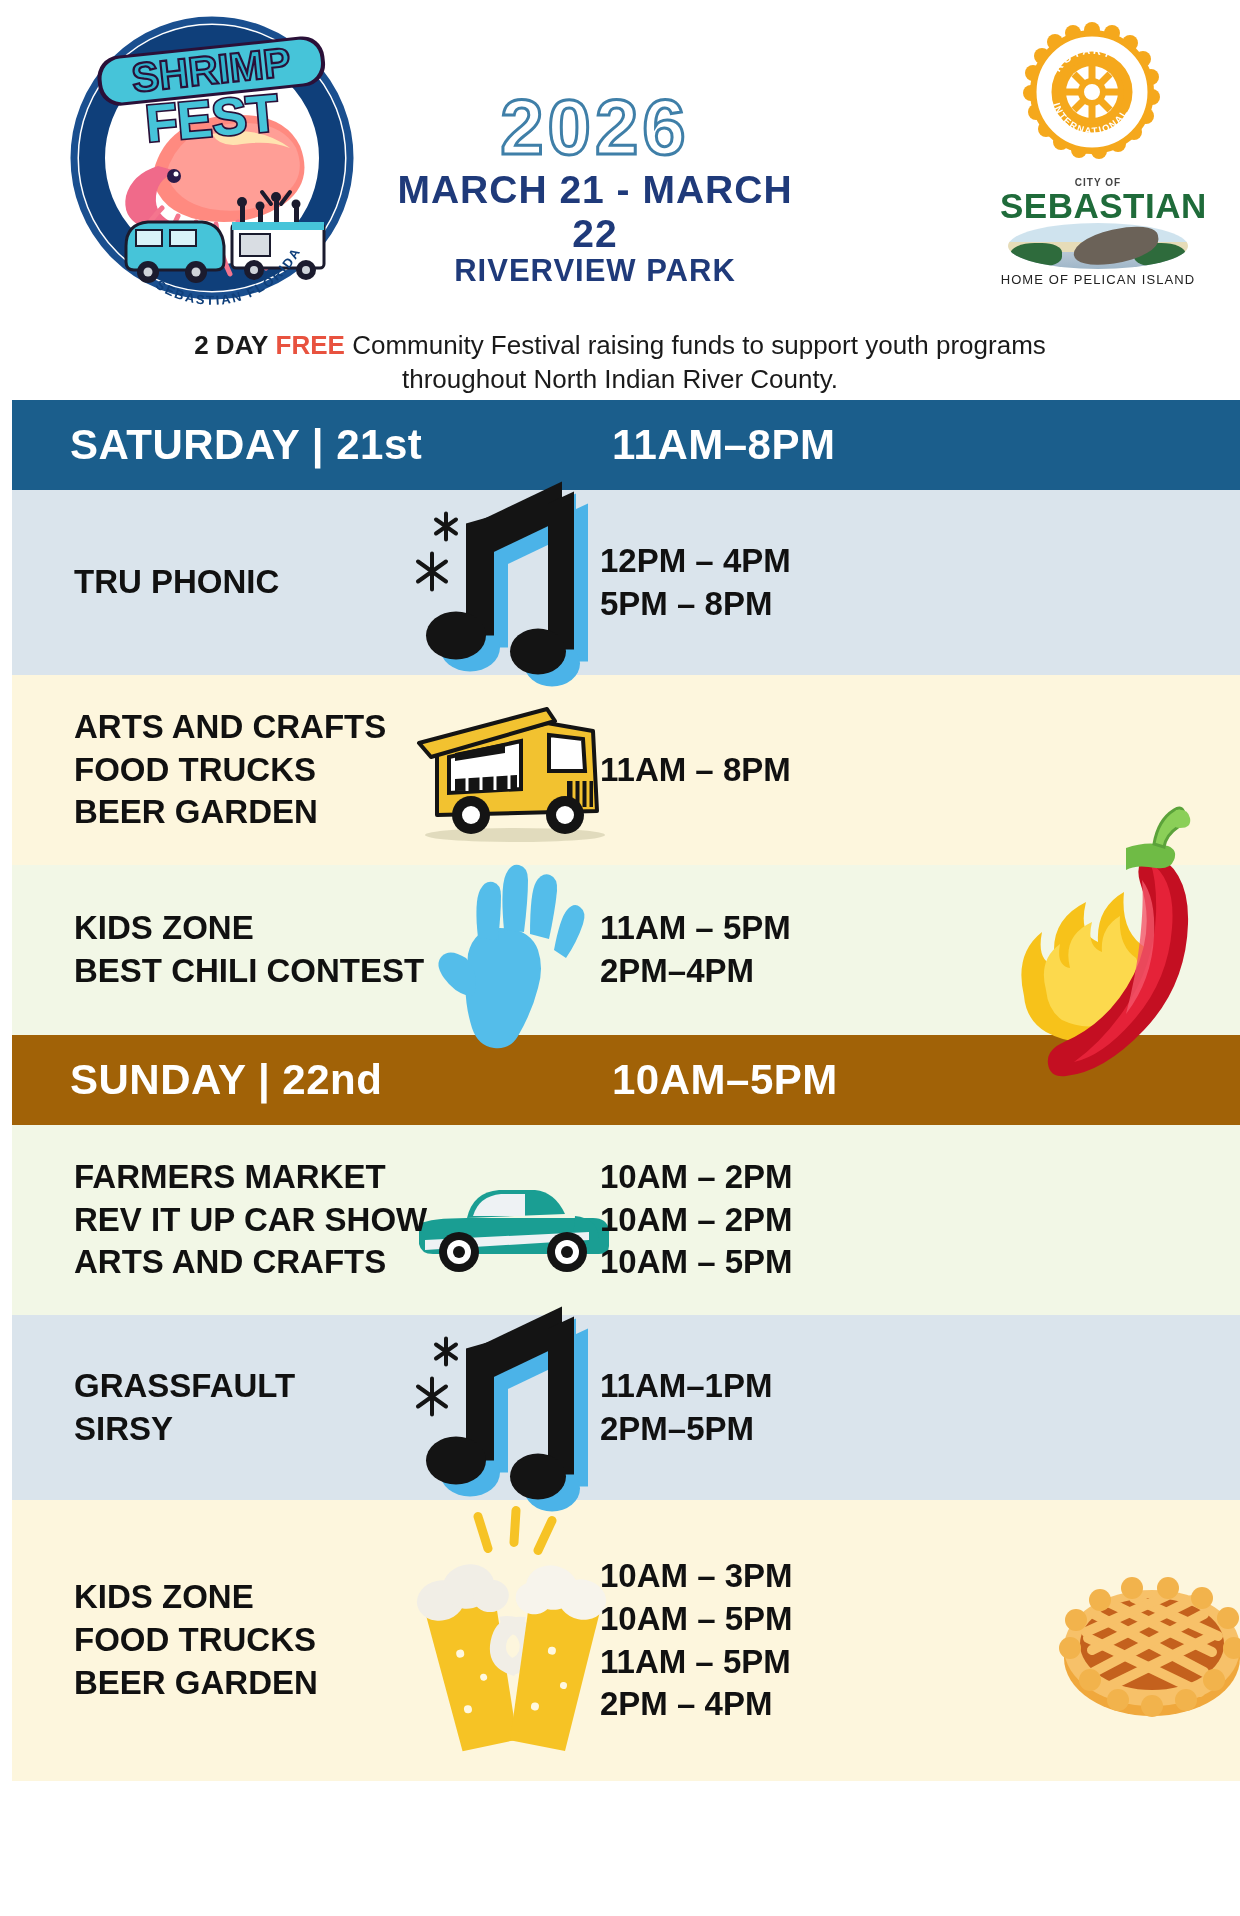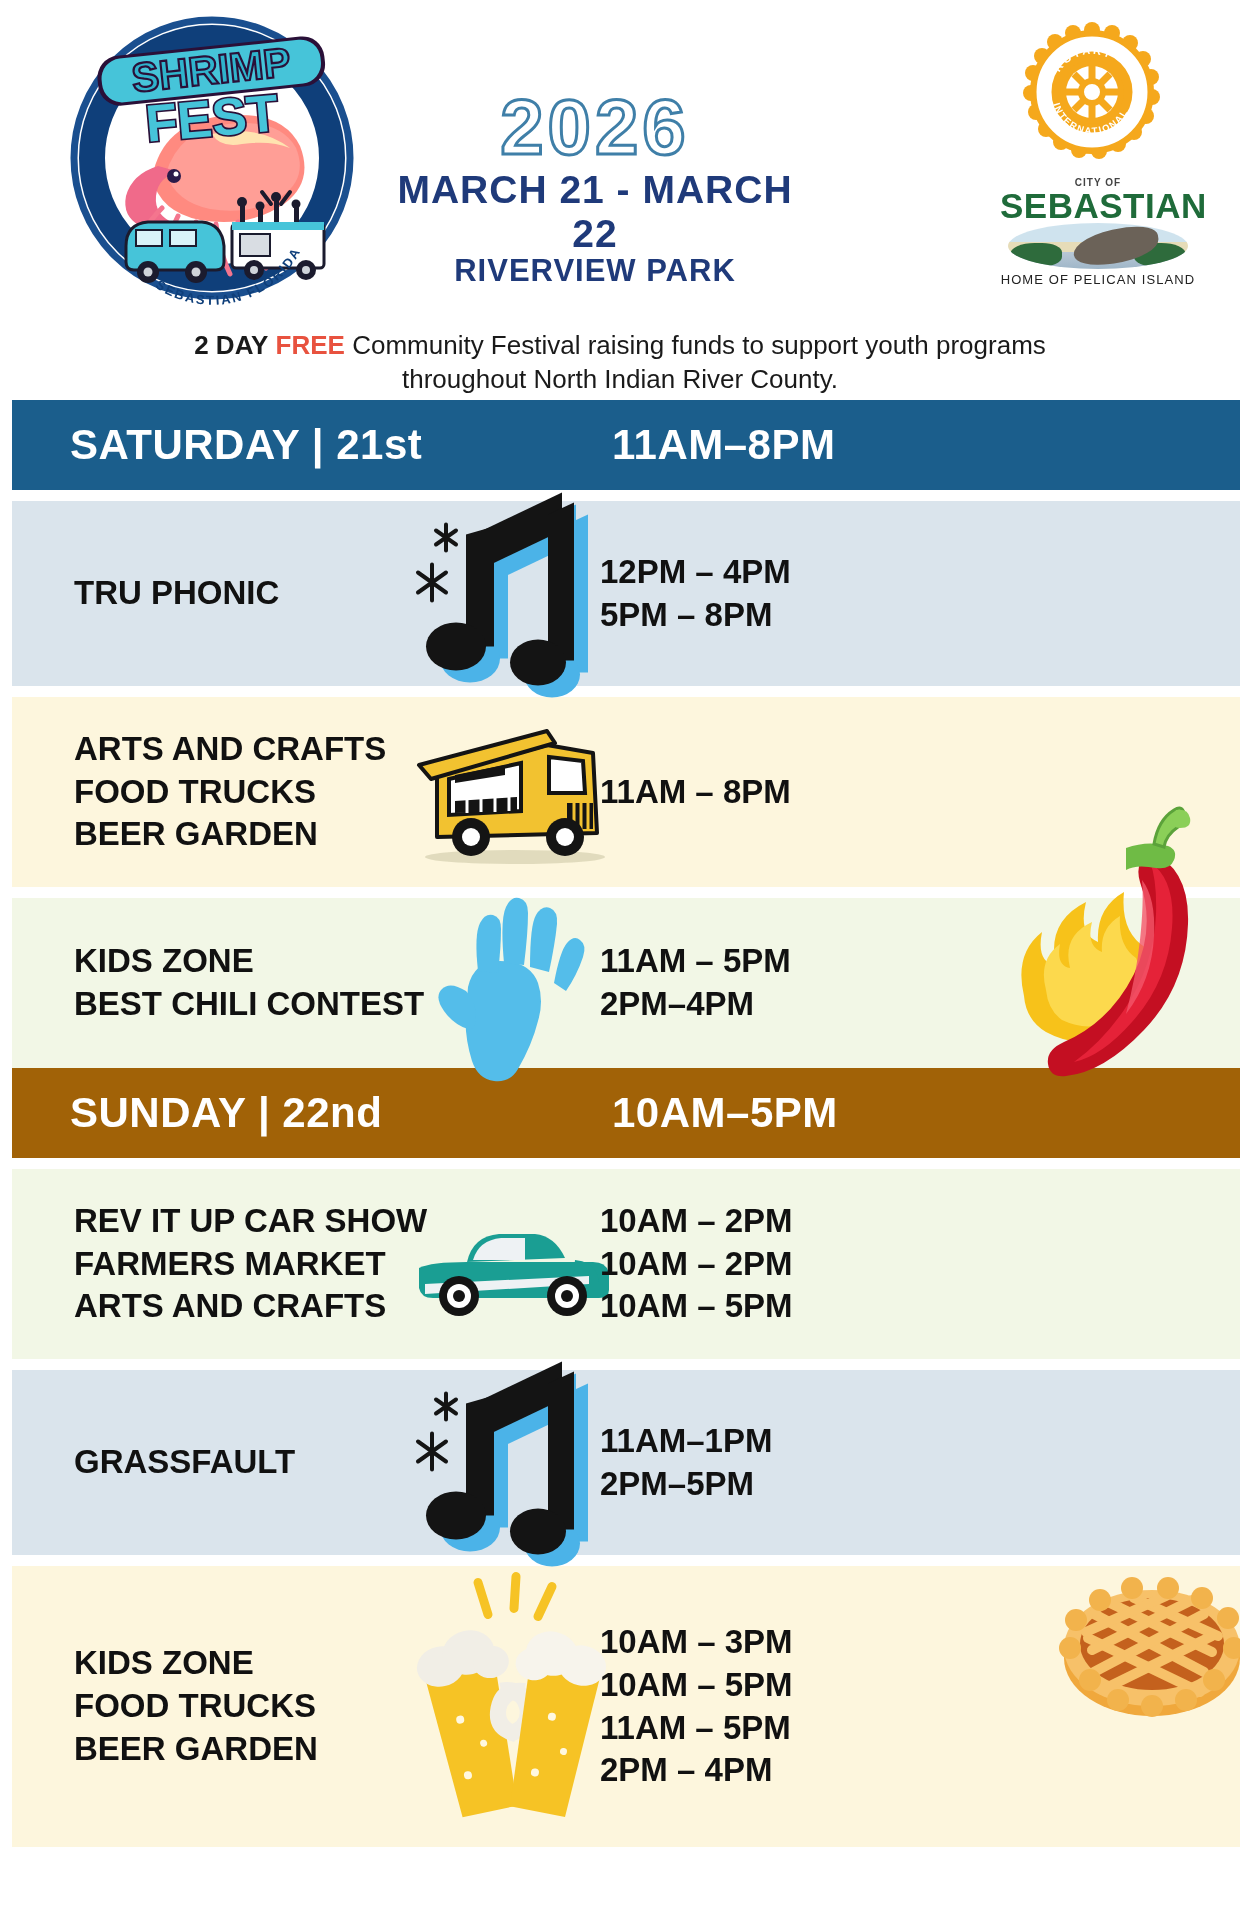--- a/index.html
+++ b/index.html
@@ -162,21 +162,20 @@
     font-size: 42px;
     font-weight: 700;
     letter-spacing: 0.5px;
   }
 
   .row {
     position: relative;
     display: flex;
     align-items: center;
     overflow: visible;
-    margin-top: 11px;
   }
   .row.blue  { background: #dae4ec; }
   .row.cream { background: #fdf6dd; }
   .row.green { background: #f2f7e6; }
 
   .row .items {
     width: 360px;
     padding-left: 62px;
     z-index: 3;
   }
@@ -495,22 +494,22 @@
     </div>
   </div>
 
   <div class="day-bar sunday">
     <div class="day-name">SUNDAY | 22nd</div>
     <div class="day-hours">10AM–5PM</div>
   </div>
 
   <div class="row green row-h195">
     <div class="items">
+      <div class="line">FARMERS MARKET</div>
       <div class="line">REV IT UP CAR SHOW</div>
-      <div class="line">FARMERS MARKET</div>
       <div class="line">ARTS AND CRAFTS</div>
     </div>
     <div class="art">
       <svg width="230" height="120" viewBox="0 0 230 120">
 
         <path d="M70 58 q6 -26 32 -28 l36 0 q20 2 30 24 z" fill="#1a9e93"></path>
         <path d="M76 56 q6 -20 28 -22 l24 0 l0 22 z" fill="#eef2f4"></path>
 
         <path d="M22 64 q12 -6 48 -6 l126 0 q14 0 16 12 l0 16 q0 8 -10 8 l-166 0 q-12 0 -14 -10 z" fill="#1a9e93"></path>
 
@@ -529,20 +528,21 @@
     <div class="times">
       <div class="line">10AM – 2PM</div>
       <div class="line">10AM – 2PM</div>
       <div class="line">10AM – 5PM</div>
     </div>
   </div>
 
   <div class="row blue row-h185">
     <div class="items">
       <div class="line">GRASSFAULT</div>
+      <div class="line">SIRSY</div>
     </div>
     <div class="art">
       <svg width="200" height="210" viewBox="0 0 200 210">
         <g transform="translate(14,12)">
           <path d="M62 46 L150 4 L150 42 L62 84 Z" fill="#4bb3e8"></path>
           <path d="M54 46 L54 158 L82 158 L82 38 Z" fill="#4bb3e8"></path>
           <path d="M136 26 L136 172 L162 172 L162 14 Z" fill="#4bb3e8"></path>
           <ellipse cx="44" cy="158" rx="30" ry="24" fill="#4bb3e8"></ellipse>
           <ellipse cx="126" cy="174" rx="28" ry="23" fill="#4bb3e8"></ellipse>
         </g>

